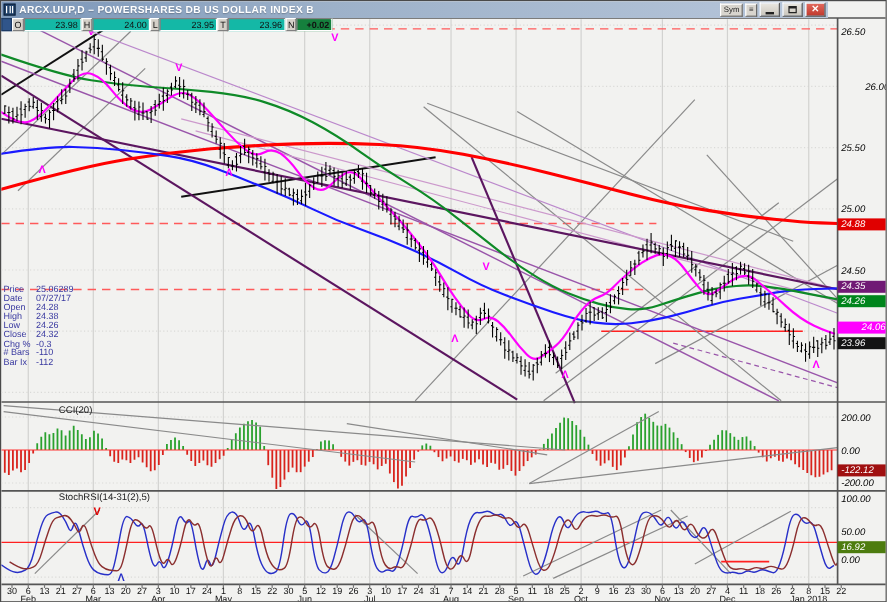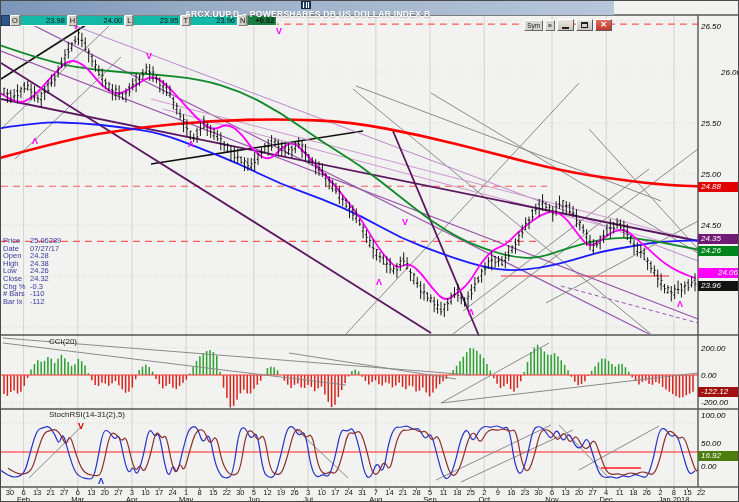--- a/index.html
+++ b/index.html
@@ -1,22 +1,22 @@
 <!DOCTYPE html>
 <html><head>
 <meta charset="utf-8">
 <style>
   html,body{margin:0;padding:0;background:#888;}
   *{box-sizing:border-box;}
   #win{position:relative;width:739px;height:502px;background:#f2f2f0;overflow:hidden;
        font-family:"Liberation Sans",sans-serif;border:1px solid #4a4a4a;}
   
-  #titlebar{position:absolute;left:0;top:0;width:613px;height:14px;
+  #titlebar{position:absolute;left:0;top:0;width:689px;height:14px;
     background:linear-gradient(90deg,#7b96b8,#9db1c9 40%,#b7c6da);
-    display:flex;align-items:center;padding:0 2px;z-index:30;flex-direction:column;}
+    display:flex;align-items:center;padding:0 2px;z-index:30;}
   #titleicon{width:10px;height:10px;background:#23456e;border:1px solid #102540;margin-right:3px;
     display:flex;align-items:center;justify-content:center;}
   #titleicon i{display:block;width:1px;height:6px;background:#fff;margin:0 1px;}
   #titletext{color:#ffffff;font-size:8.5px;font-weight:bold;letter-spacing:.3px;white-space:nowrap;
     text-shadow:0 1px 1px rgba(0,0,0,.25);}
   #tbbtns{margin-left:auto;display:flex;gap:2px;align-items:center;}
   .tbsm{height:11px;background:#d8d5ce;border:1px solid;border-color:#fff #6a6a6a #6a6a6a #fff;
     font-size:6.5px;color:#222;display:flex;align-items:center;justify-content:center;padding:0 2px;}
   .wbtn{width:17px;height:12px;background:linear-gradient(#e8e6e0,#c9c5bc);border:1px solid;
     border-color:#fff #5a5a5a #5a5a5a #fff;display:flex;align-items:center;justify-content:center;

